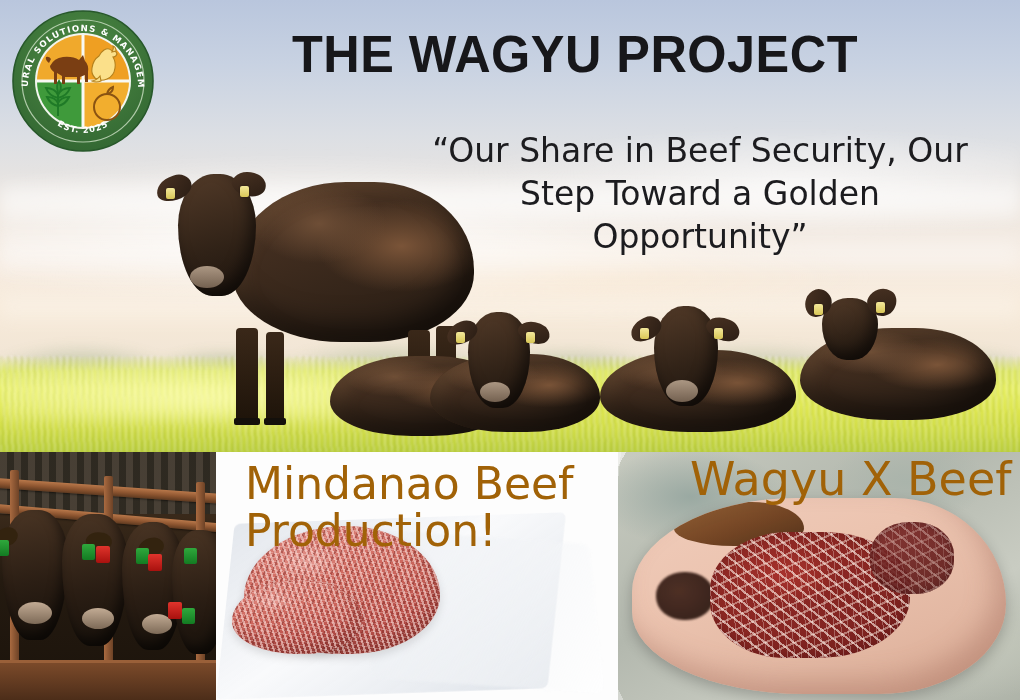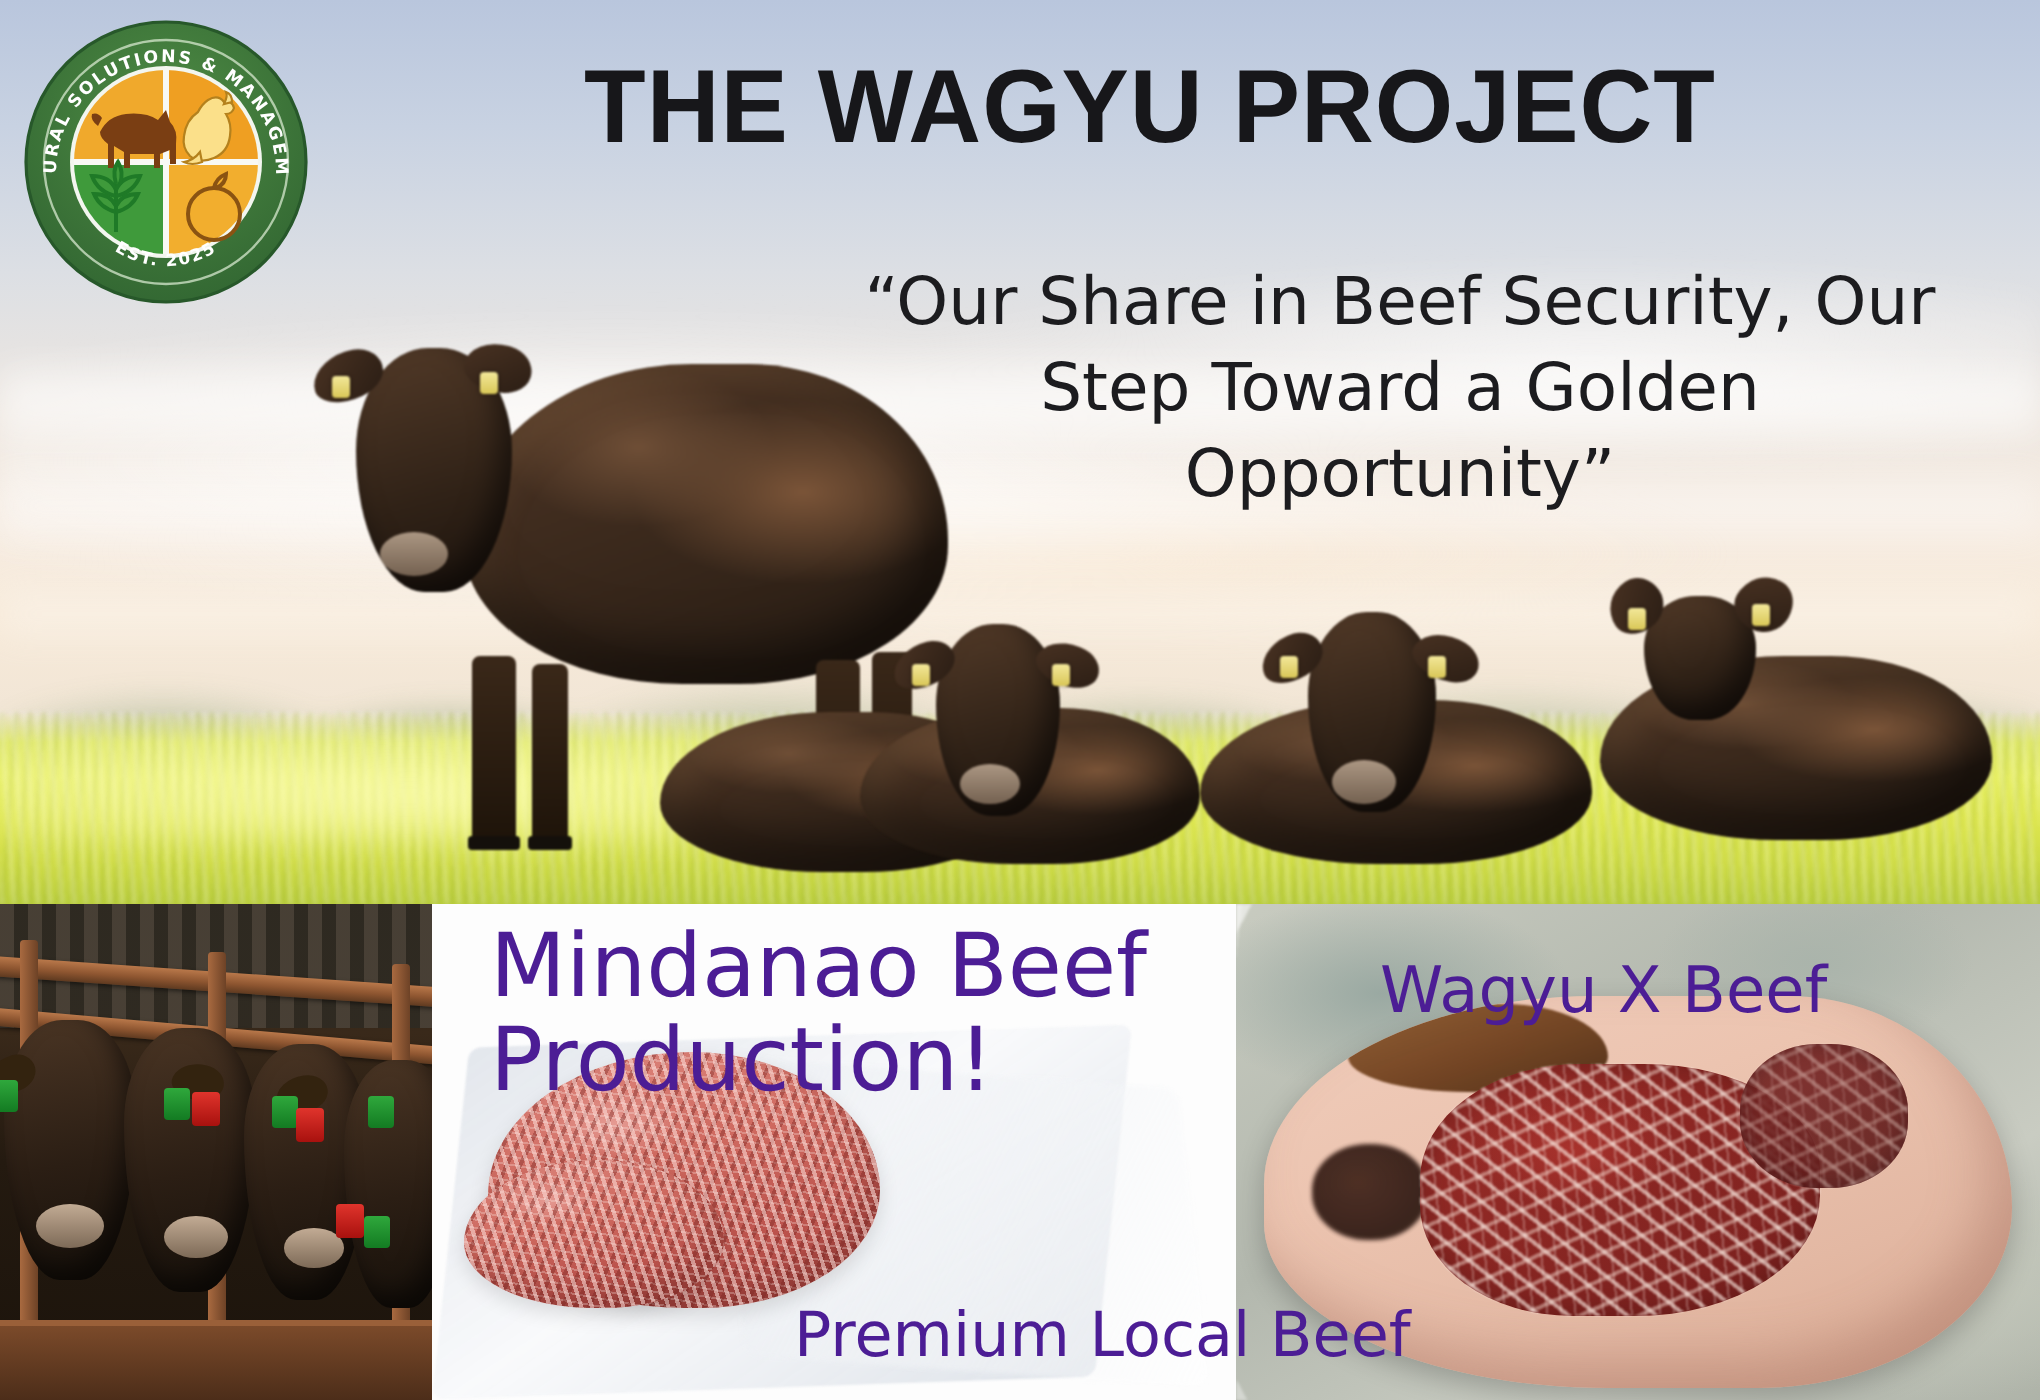--- a/index.html
+++ b/index.html
@@ -251,28 +251,28 @@
     filter:blur(.6px); opacity:.95;
   }
   .dark-patch {
     position:absolute; left:24px; top:74px; width:58px; height:48px;
     border-radius:48%;
     background:radial-gradient(ellipse at 40% 40%, #3d1f16, #1f0f0a);
     filter:blur(1px); opacity:.9;
   }
 
   
-  .lbl { position:absolute; color:#4c1d95; font-family:"DejaVu Sans", sans-serif; }
+  .lbl { position:absolute; color:#a16207; font-family:"DejaVu Sans", sans-serif; }
   .lbl-mindanao {
     left:245px; top:461px; width:370px;
     font-size:44px; line-height:1.06; font-weight:400;
   }
   .lbl-wagyux {
-    left:690px; top:476px;
-    font-size:32px; font-weight:400;
+    left:690px; top:452px;
+    font-size:46px; font-weight:400;
   }
   .lbl-premium {
     left:397px; top:650px;
     font-size:31px; font-weight:400;
   }
 </style>
 </head>
 <body>
 
 <div id="poster">
@@ -460,15 +460,14 @@
           <div class="marbling"></div>
         </div>
       </div>
       <div class="plastic"></div>
     </div>
 
   </div>
 
   <div class="lbl lbl-mindanao">Mindanao Beef Production!</div>
   <div class="lbl lbl-wagyux">Wagyu X Beef</div>
-  <div class="lbl lbl-premium">Premium Local Beef</div>
 
 </div>
 
 </body></html>

